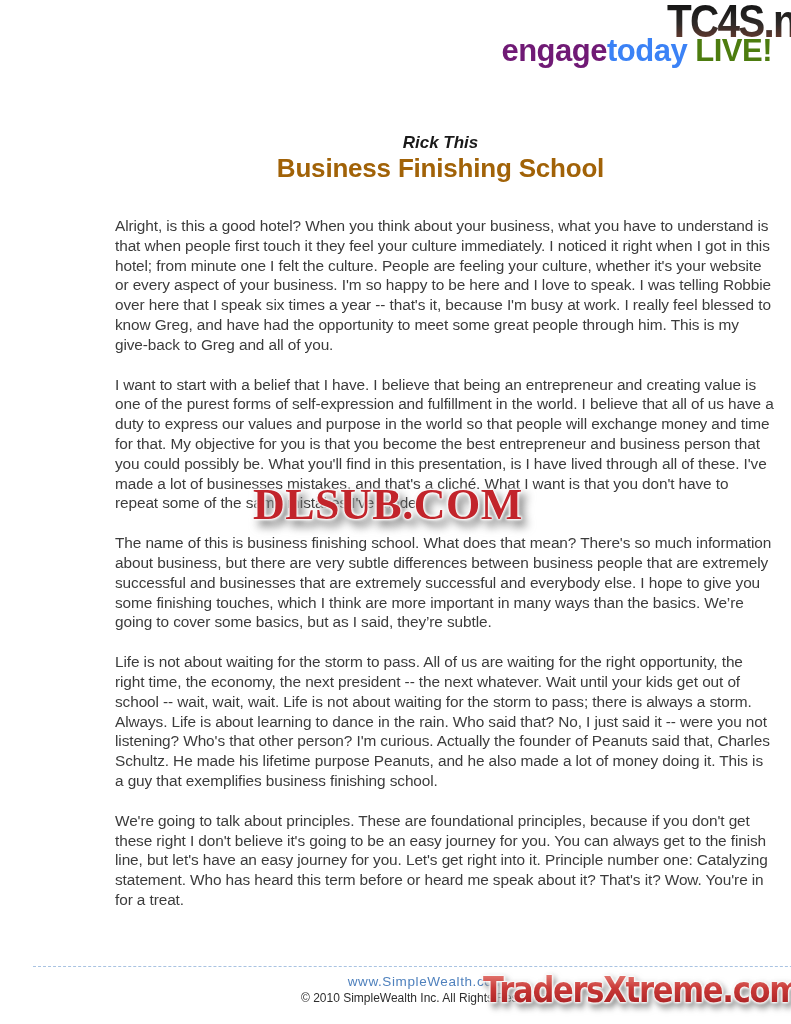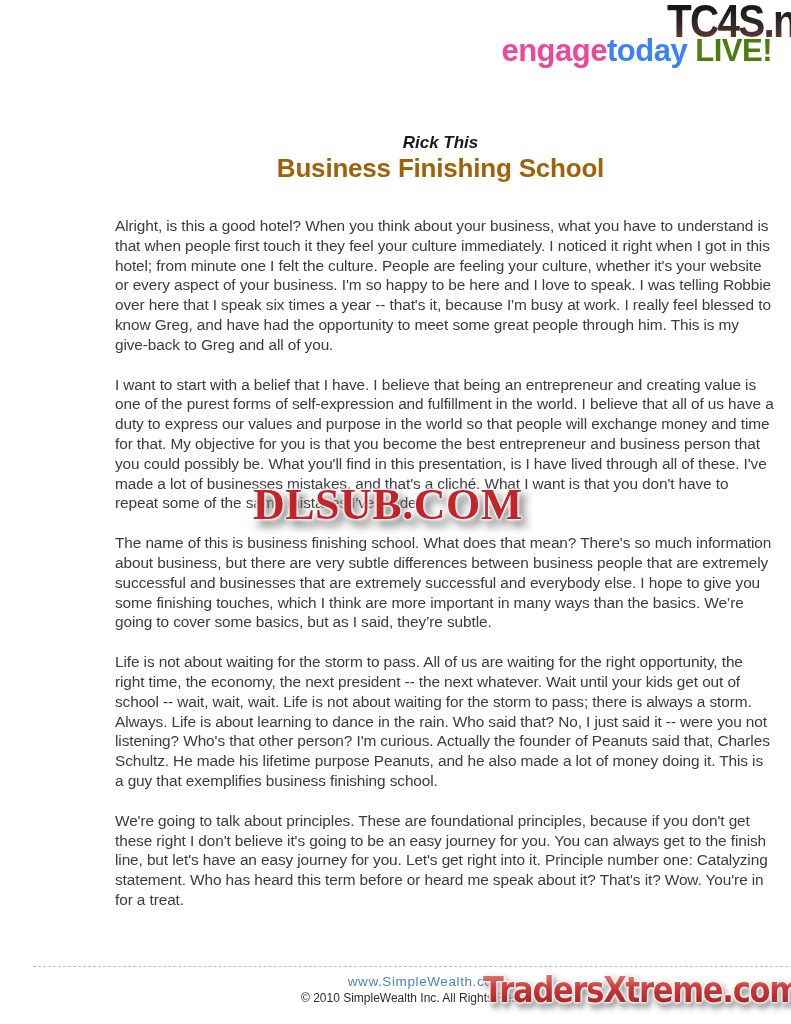--- a/index.html
+++ b/index.html
@@ -20,21 +20,21 @@
     -webkit-background-clip:text; background-clip:text; color:transparent;
     z-index:5;
   }
 
   
   .engagetoday {
     position:absolute; top:33px; right:64px;
     font-weight:bold; font-size:31px; letter-spacing:-0.5px;
     z-index:4; white-space:nowrap;
   }
-  .engagetoday .engage { color:#ec4899; }
+  .engagetoday .engage { color:#701a75; }
   .engagetoday .today  { color:#3b82f6; }
   .engagetoday .live   { color:#4d7c0f; }
 
   
   .title-block { padding-top:133px; text-align:center; }
   .author {
     font-size:17px; font-weight:bold; font-style:italic; color:#1a1a1a;
   }
   .doc-title {
     font-size:26px; font-weight:bold;

